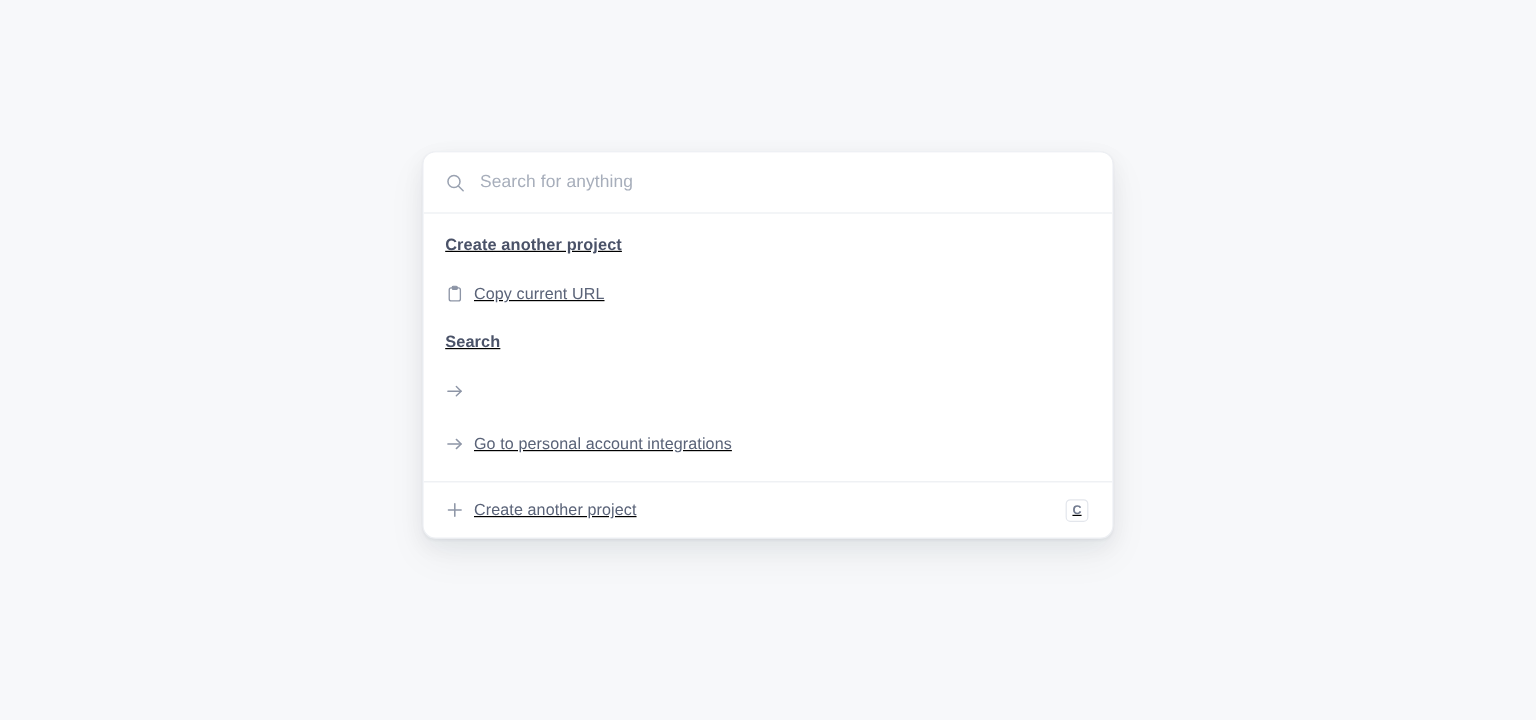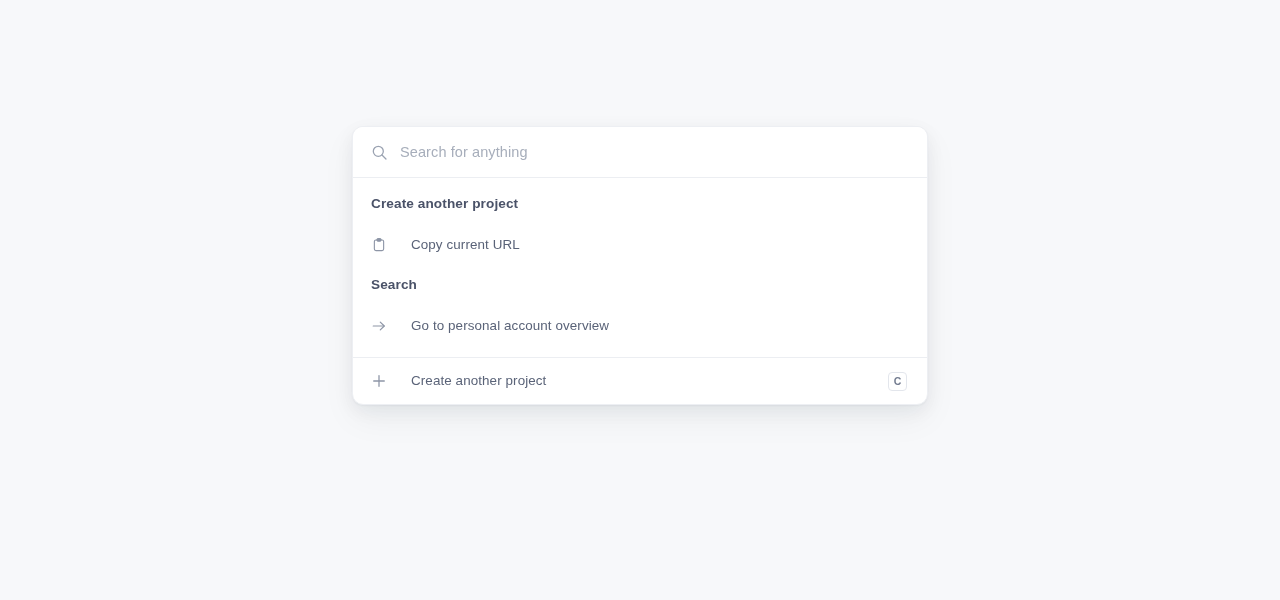--- a/index.html
+++ b/index.html
@@ -68,38 +68,39 @@
     letter-spacing: 0.1px;
   }
   .search-input::placeholder {
     color: #a7aebb;
     opacity: 1;
   }
 
   
   .results {
     padding: 9px 0 0 0;
+    text-decoration: underline;
   }
 
   .section-header {
     font-size: 13.6px;
     font-weight: bold;
     color: #4a5268;
     line-height: 18px;
     padding: 8px 20px 10px 18px;
     letter-spacing: 0.1px;
     white-space: nowrap;
   }
 
   .section-header.tight { padding-top: 9px; }
 
   .result-row {
     display: flex;
     align-items: center;
-    gap: 24px;
+    gap: 8px;
     height: 44px;
     padding: 0 20px 0 18px;
     cursor: pointer;
     background: transparent;
   }
 
   .row-icon {
     flex: 0 0 auto;
     width: 16px;
     height: 16px;
@@ -169,23 +170,29 @@
         <span class="row-label">Copy current URL</span>
       </div>
 
       <div class="section-header tight">Search</div>
 
       <div class="result-row">
         <svg class="row-icon" viewBox="0 0 20 20" fill="none">
           <line x1="2.8" y1="10" x2="16.4" y2="10" stroke="currentColor" stroke-width="1.5" stroke-linecap="round"></line>
           <polyline points="11.6,5.2 16.6,10 11.6,14.8" stroke="currentColor" stroke-width="1.5" stroke-linecap="round" stroke-linejoin="round"></polyline>
         </svg>
-        <span class="row-label">Go to personal account overview</span>
-      </div>
-
+      </div>
+
+      <div class="result-row">
+        <svg class="row-icon" viewBox="0 0 20 20" fill="none">
+          <line x1="2.8" y1="10" x2="16.4" y2="10" stroke="currentColor" stroke-width="1.5" stroke-linecap="round"></line>
+          <polyline points="11.6,5.2 16.6,10 11.6,14.8" stroke="currentColor" stroke-width="1.5" stroke-linecap="round" stroke-linejoin="round"></polyline>
+        </svg>
+        <span class="row-label">Go to personal account integrations</span>
+      </div>
 
 
       <div class="result-row footer-row">
         <svg class="row-icon" viewBox="0 0 20 20" fill="none">
           <line x1="10" y1="3.4" x2="10" y2="16.6" stroke="currentColor" stroke-width="1.6" stroke-linecap="round"></line>
           <line x1="3.4" y1="10" x2="16.6" y2="10" stroke="currentColor" stroke-width="1.6" stroke-linecap="round"></line>
         </svg>
         <span class="row-label">Create another project</span>
         <span class="shortcut-badge">C</span>
       </div>

